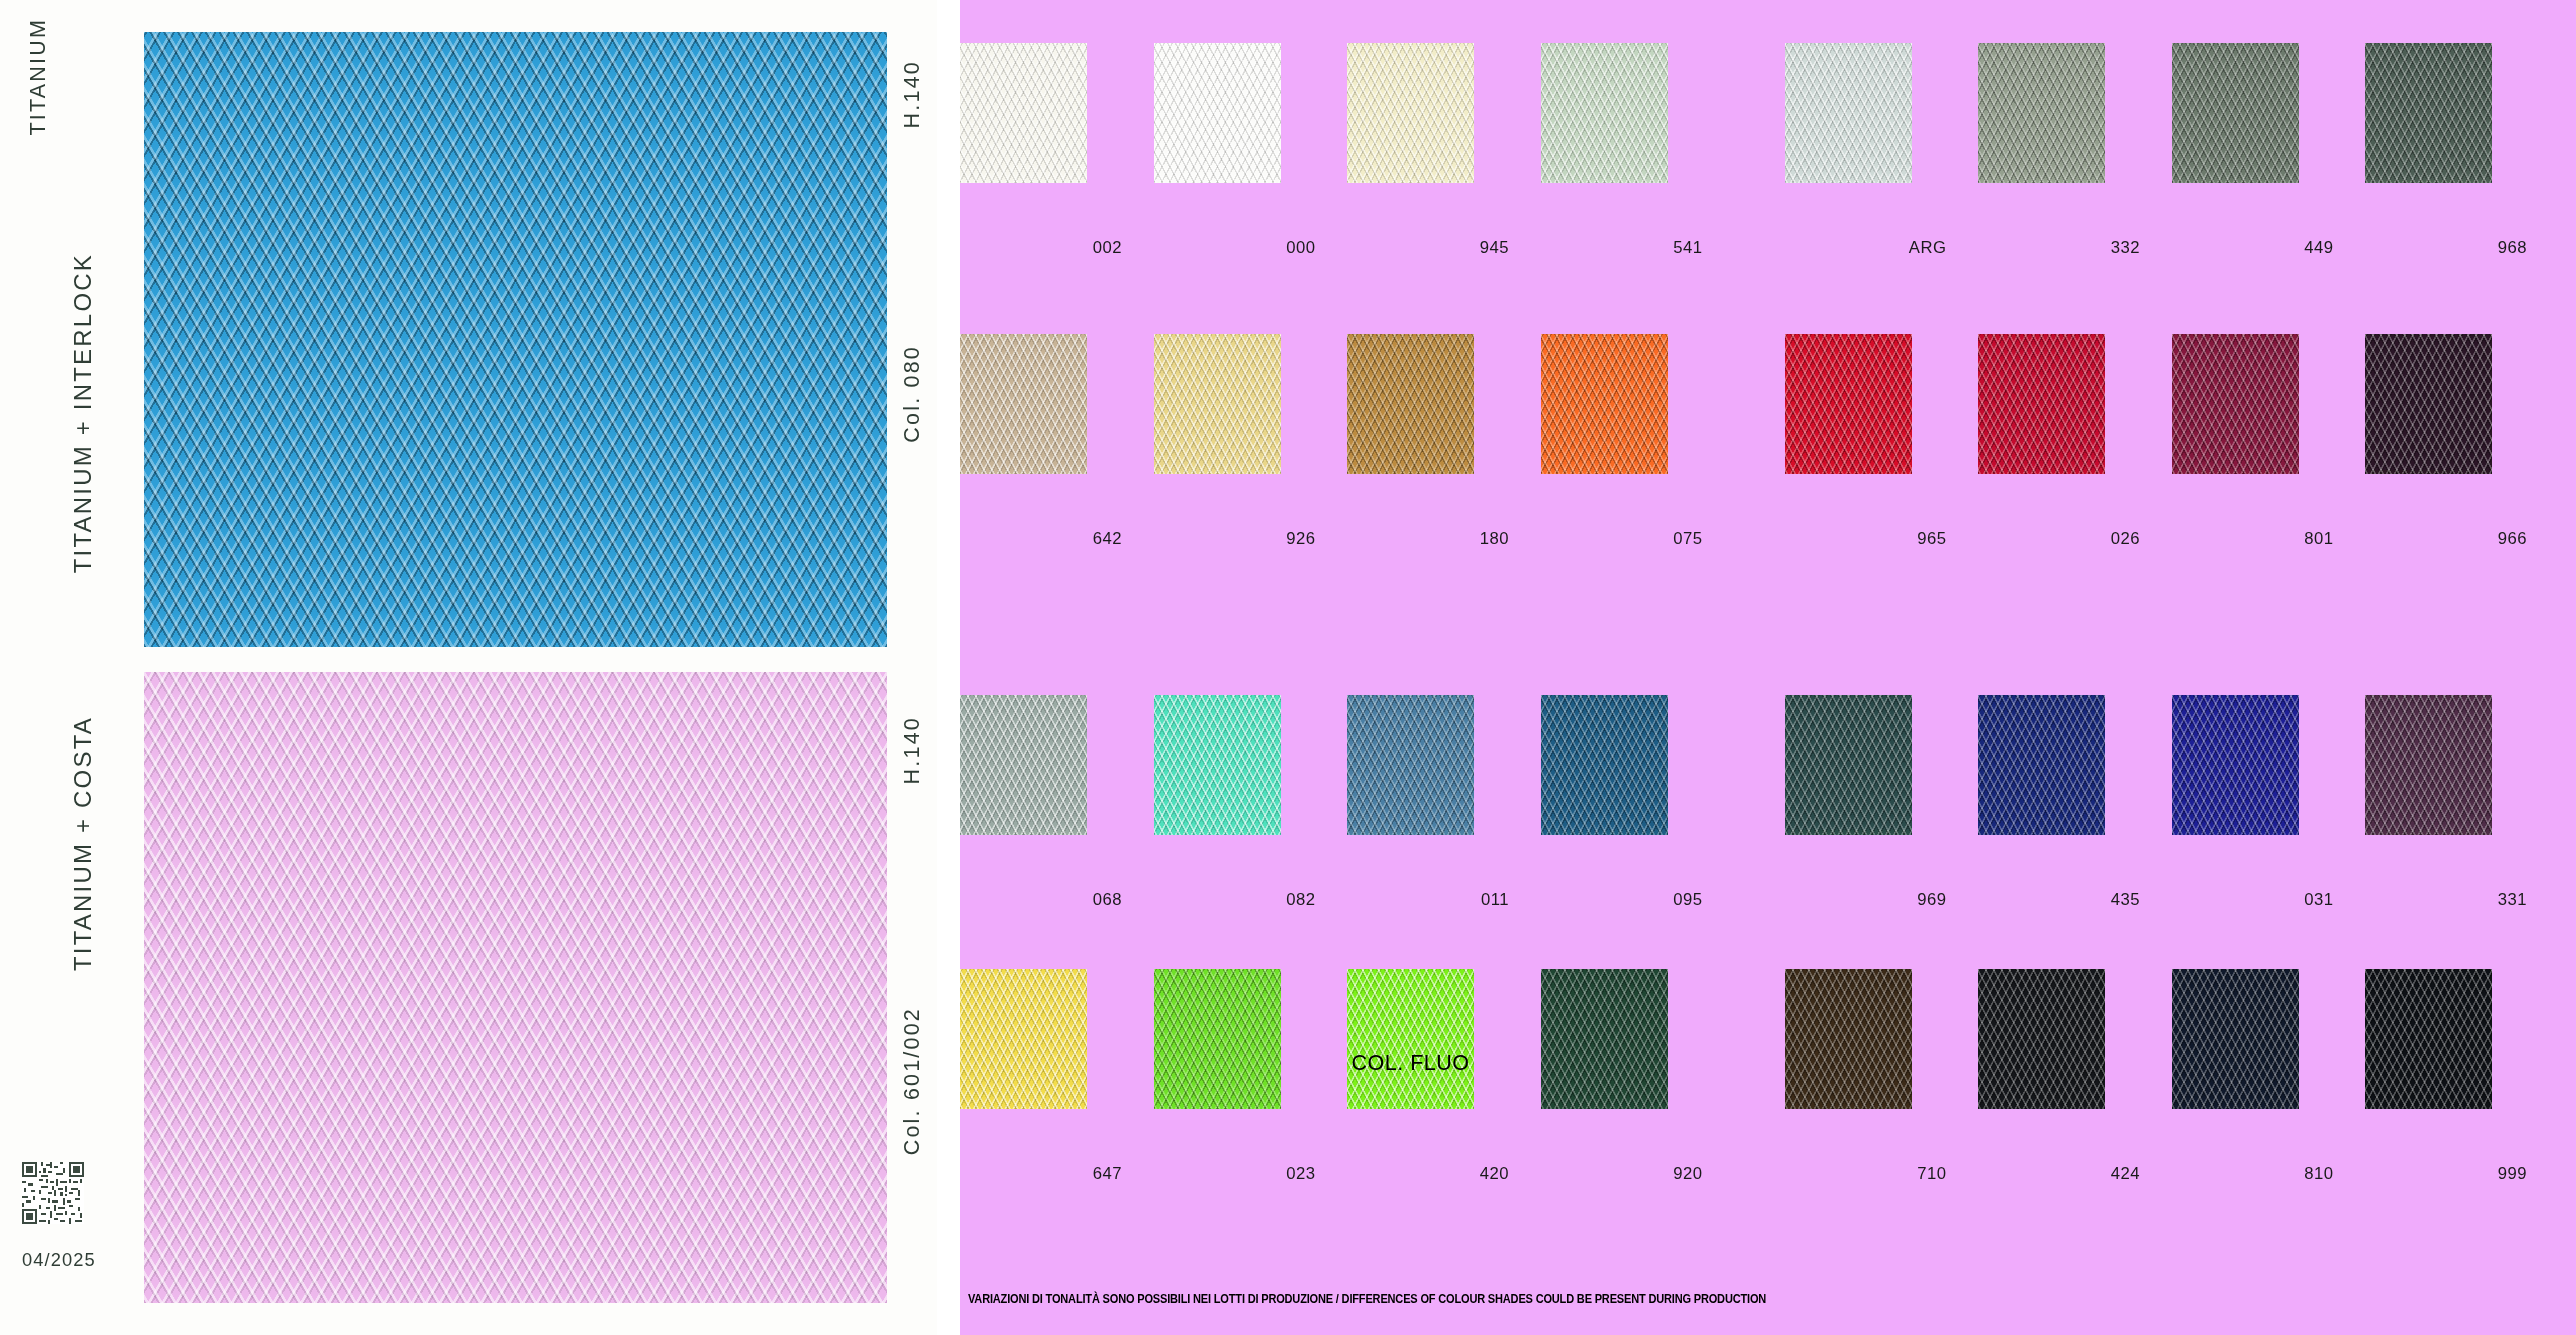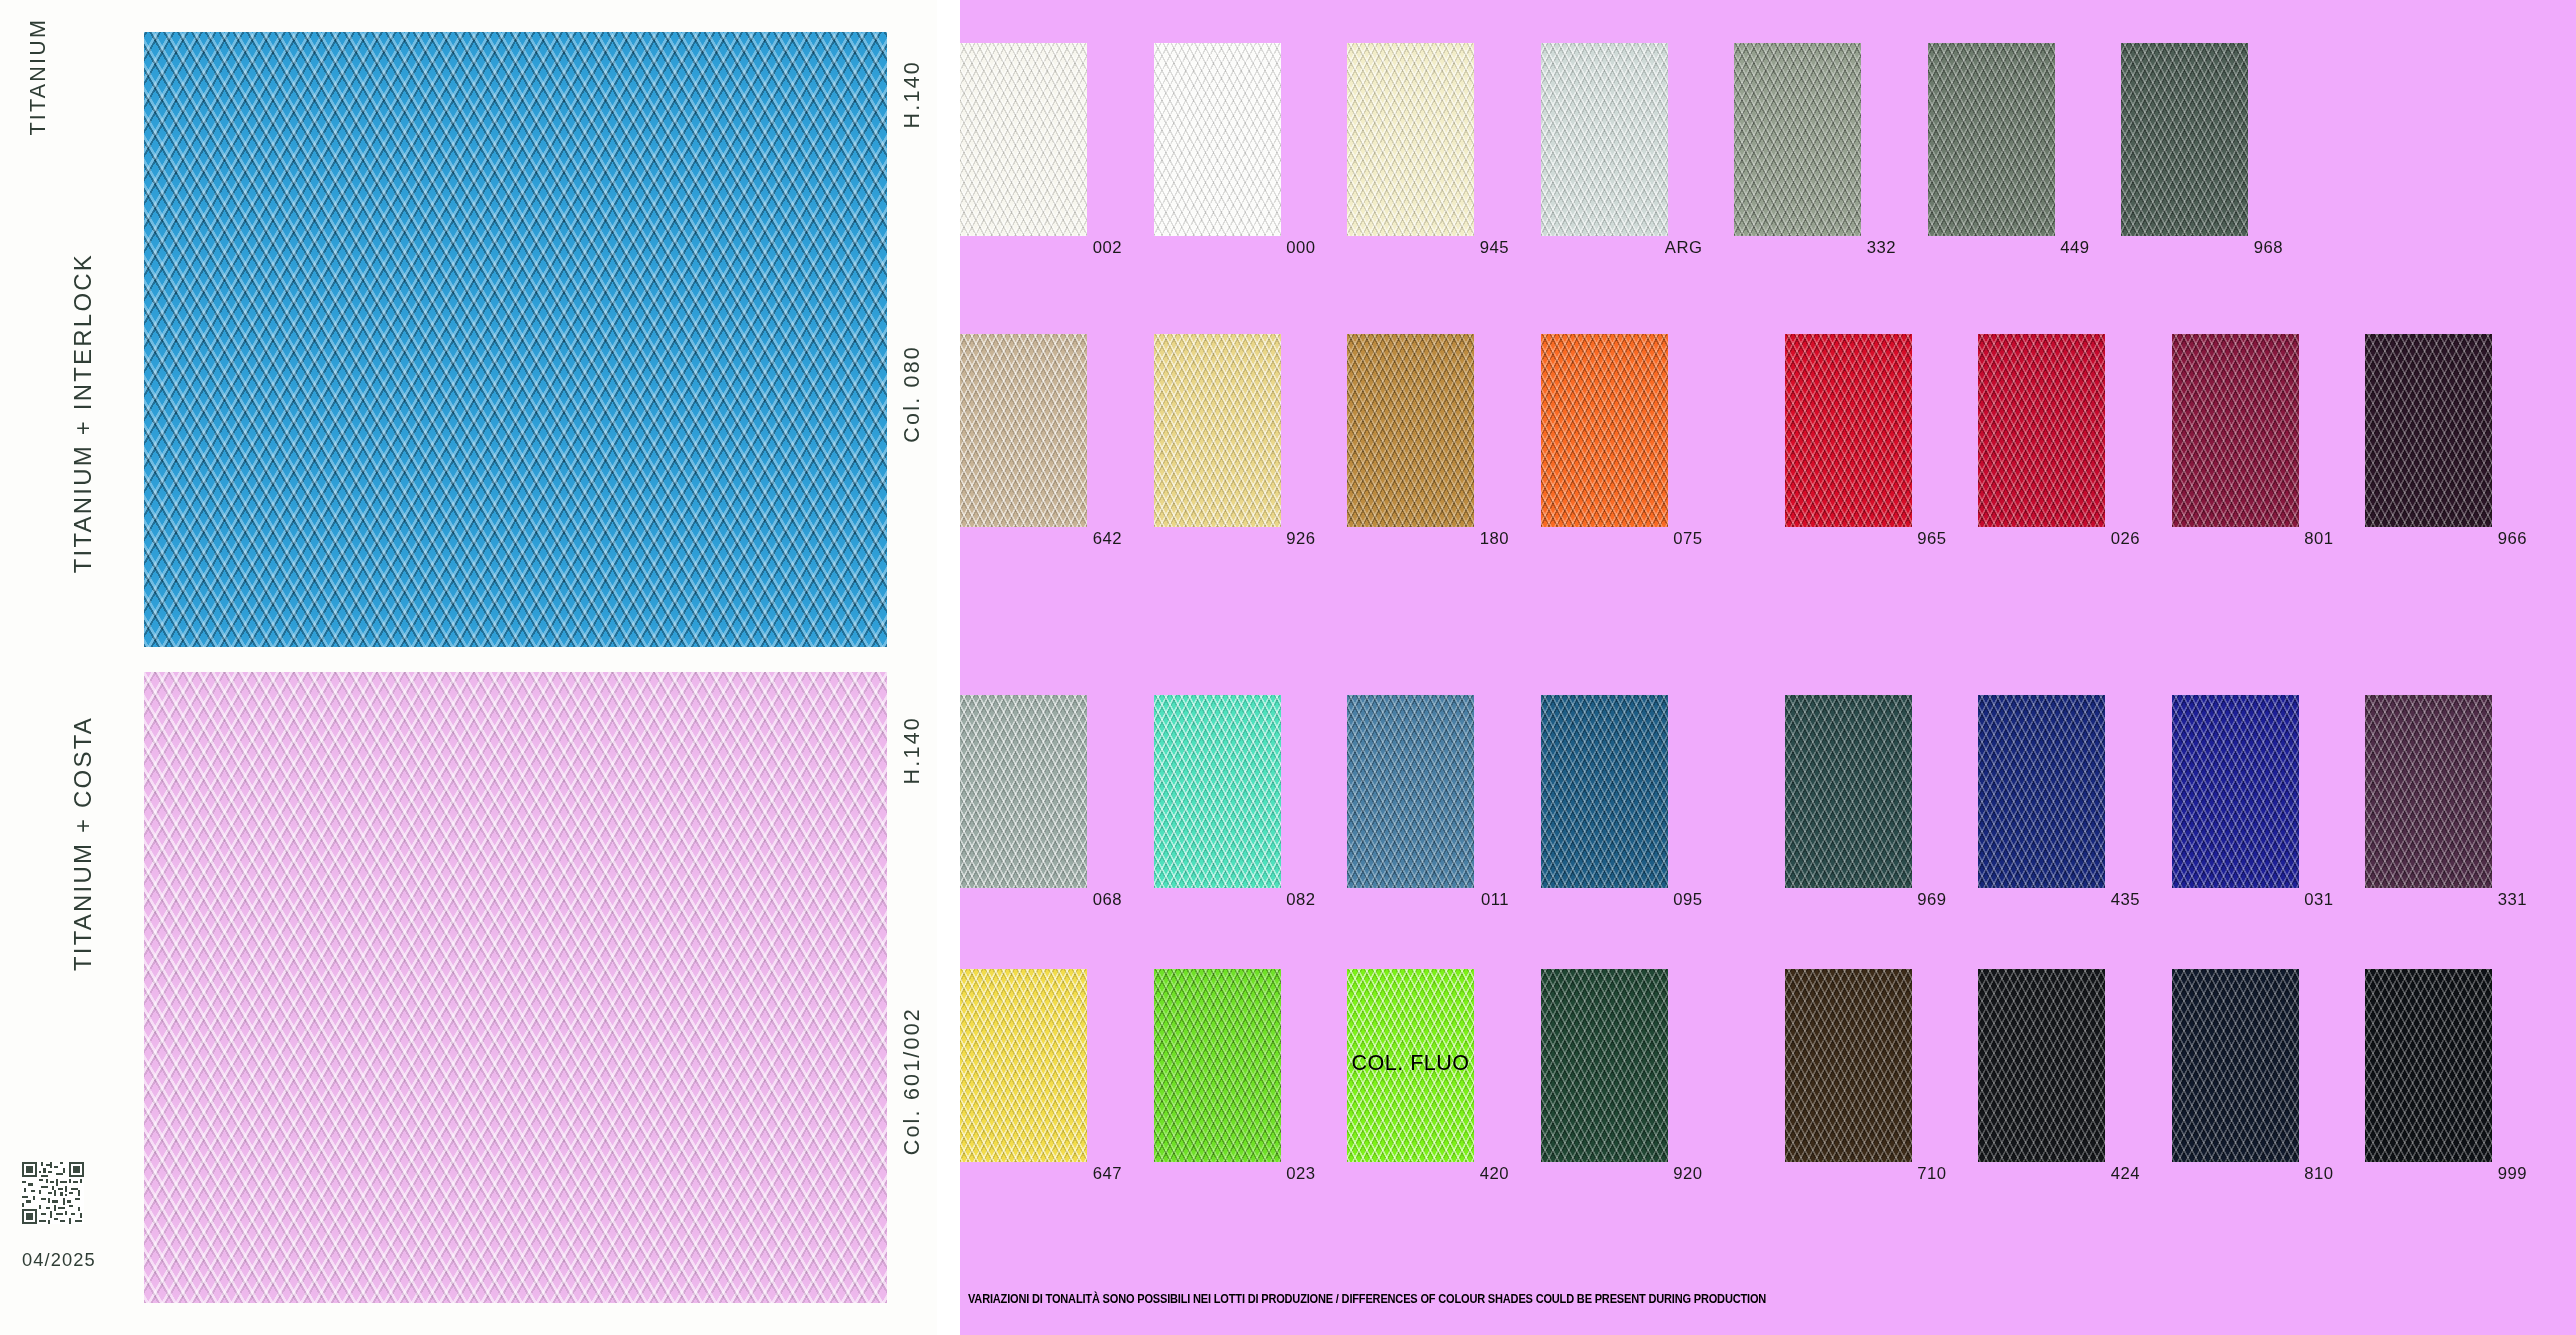--- a/index.html
+++ b/index.html
@@ -159,21 +159,21 @@
     width: 186px;
     height: 237px;
     margin-right: 7.5px;
   }
   
   .swatch-cell.gutter { margin-right: 58px; }
 
   .swatch-chip {
     position: relative;
     width: 127px;
-    height: 193px;
+    height: 140px;
     overflow: hidden;
   }
 
   .swatch-code {
     position: absolute;
     left: 0;
     top: 195px;
     width: 162px;
     text-align: right;
     font-size: 16.7px;
@@ -341,20 +341,26 @@
             <div class="mesh m-light"></div>
           </div>
           <div class="swatch-code">000</div>
         </div>
         <div class="swatch-cell">
           <div class="swatch-chip" style="background-color: rgb(242, 237, 201);">
             <div class="mesh m-light"></div>
           </div>
           <div class="swatch-code">945</div>
         </div>
+        <div class="swatch-cell gutter">
+          <div class="swatch-chip" style="background-color: rgb(195, 214, 192);">
+            <div class="mesh m-light"></div>
+          </div>
+          <div class="swatch-code">541</div>
+        </div>
         <div class="swatch-cell">
           <div class="swatch-chip" style="background-color: rgb(207, 218, 215);">
             <div class="mesh m-light"></div>
           </div>
           <div class="swatch-code">ARG</div>
         </div>
         <div class="swatch-cell">
           <div class="swatch-chip" style="background-color: rgb(149, 160, 143);">
             <div class="mesh m-dark"></div>
           </div>

